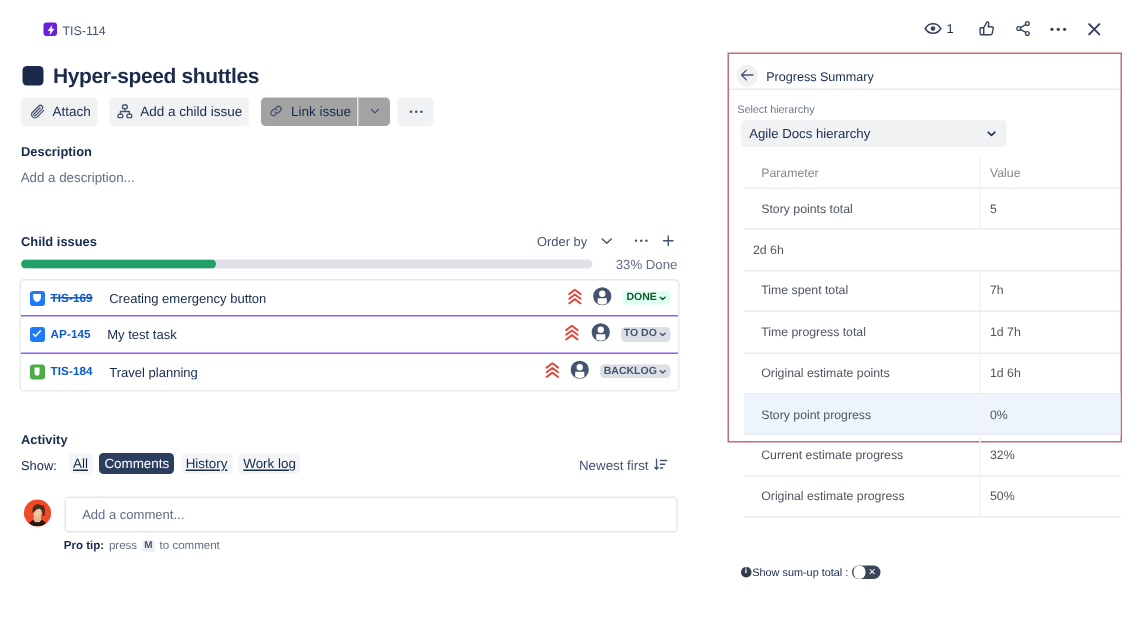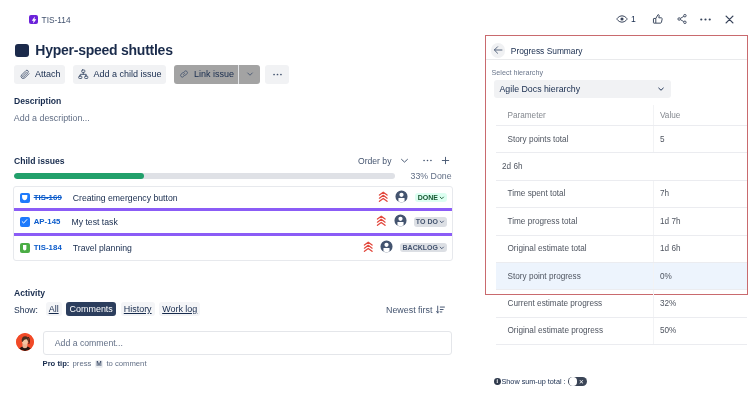--- a/index.html
+++ b/index.html
@@ -40,21 +40,21 @@
   .ci-h{left:14px;top:155.5px;}
   .ci-right{left:358px;top:153px;display:flex;align-items:center;gap:0px;color:#44546f;}
   .orderby{font-size:8.6px;color:#44546f;padding-right:6px;}
   .mini{width:15px;height:15px;display:flex;align-items:center;justify-content:center;color:#44546f;margin-right:5px;}
 
   .pbar{left:14px;top:172.8px;width:381px;height:6.2px;border-radius:3px;background:#dfe1e6;overflow:hidden;}
   .pfill{position:absolute;left:0;top:0;height:6.2px;border-radius:3px;background:#22a06b;}
   .pct{left:410.5px;top:170.5px;font-size:8.8px;color:#626f86;white-space:nowrap;}
 
   .ci-card{left:13px;top:186px;width:440px;border:1px solid #e7e9ed;border-radius:3px;background:#fff;overflow:hidden;}
-  .ci-row{display:flex;align-items:center;height:24.3px;padding:0 5px 0 5.5px;border-bottom:3px solid #8b5cf6;}
+  .ci-row{display:flex;align-items:center;height:24.3px;padding:0 5px 0 5.5px;border-bottom:1px solid #8b5cf6;}
   .ci-row:last-child{border-bottom:none;}
   .ci-type{width:10px;height:10px;border-radius:2px;display:flex;align-items:center;justify-content:center;flex:none;}
   .ci-key{font-size:7.8px;font-weight:700;color:#0b5bcb;margin-left:4.2px;white-space:nowrap;letter-spacing:.05px;}
   .ci-key.done{text-decoration:line-through;}
   .ci-sum{font-size:8.7px;color:#172b4d;margin-left:11px;white-space:nowrap;overflow:hidden;text-overflow:ellipsis;flex:1;}
   .ci-tail{display:flex;align-items:center;gap:7px;flex:none;}
   .lozenge{height:9.2px;border-radius:3px;display:flex;align-items:center;gap:1px;padding:0 2.5px 0 2.3px;font-size:7px;font-weight:700;letter-spacing:0;}
   .lz-done{background:#dcfff1;color:#14562f;}
   .lz-todo{background:#dcdfe4;color:#44546f;}
 
@@ -356,21 +356,21 @@
         </div>
         <div class="tr">
           <span class="td c1">Time spent total</span>
           <span class="td c2">7h</span>
         </div>
         <div class="tr">
           <span class="td c1">Time progress total</span>
           <span class="td c2">1d 7h</span>
         </div>
         <div class="tr">
-          <span class="td c1">Original estimate total</span>
+          <span class="td c1">Original estimate points</span>
           <span class="td c2">1d 6h</span>
         </div>
         <div class="tr hl">
           <span class="td c1">Story point progress</span>
           <span class="td c2">0%</span>
         </div>
         <div class="tr">
           <span class="td c1">Current estimate progress</span>
           <span class="td c2">32%</span>
         </div>

